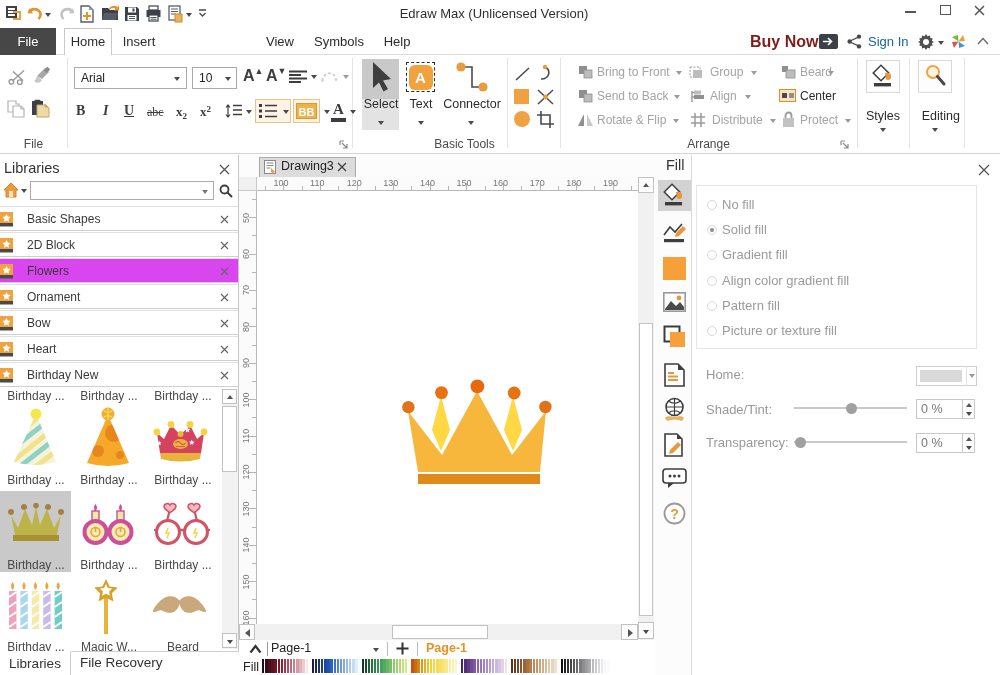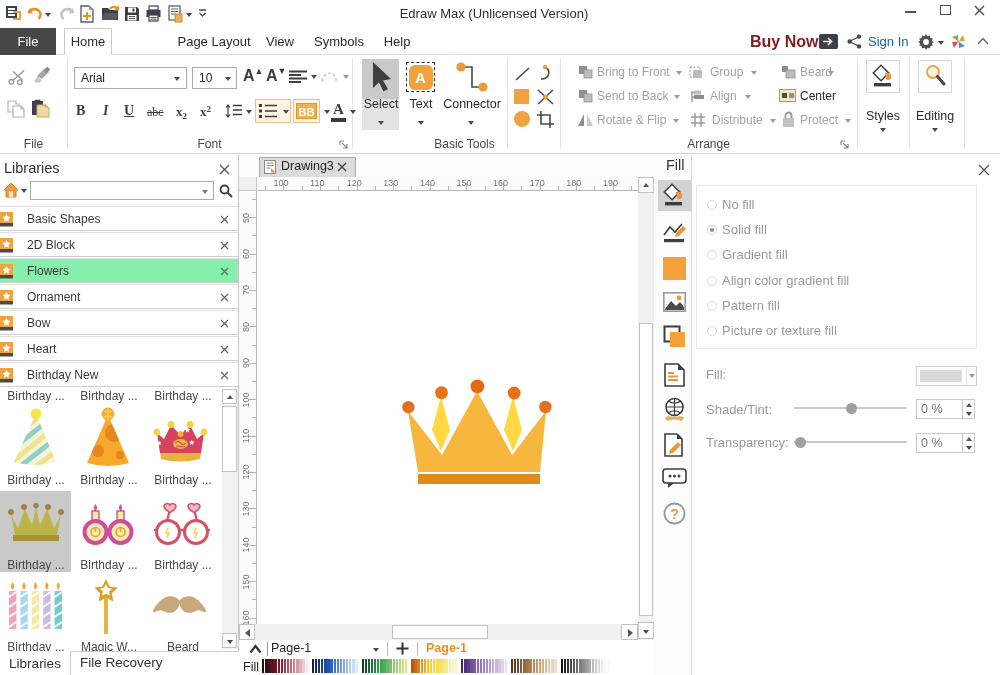--- a/index.html
+++ b/index.html
@@ -64,21 +64,21 @@
     <div class="a" style="left:-6px;top:6px;width:1000px;text-align:center;font-size:13px;color:#2f2f2f">Edraw Max (Unlicensed Version)</div>
     <div class="a" style="left:905px;top:11px;width:11px;height:2px;background:#555"></div>
     <div class="a" style="left:940px;top:5px;width:11px;height:10px;border:1.5px solid #555"></div>
     <svg class="a" style="left:974px;top:5px" width="11" height="11" viewBox="0 0 11 11">
       <path d="M1 1 L10 10 M10 1 L1 10" stroke="#555" stroke-width="1.5"></path>
     </svg>
   </div>
 <div class="a" style="left:0;top:28px;width:1000px;height:27px;background:#fff;border-bottom:1px solid #dcdcdc">
     <div class="a" style="left:0;top:0;width:56px;height:27px;background:#474747;color:#fff;font-size:13px;text-align:center;line-height:27px">File</div>
     <div class="a" style="left:64px;top:0;width:48px;height:27px;background:#fff;border:1px solid #c9c9c9;border-bottom:none;font-size:13px;text-align:center;line-height:26px;color:#2b2b2b;z-index:3">Home</div>
-    <div class="a" style="left:164px;top:0;width:100px;text-align:center;line-height:27px;font-size:13px;color:#2b2b2b">Page Layout</div>
+    <div class="a" style="left:89px;top:0;width:100px;text-align:center;line-height:27px;font-size:13px;color:#2b2b2b">Insert</div>
     <div class="a" style="left:230px;top:0;width:100px;text-align:center;line-height:27px;font-size:13px;color:#2b2b2b">View</div>
     <div class="a" style="left:289px;top:0;width:100px;text-align:center;line-height:27px;font-size:13px;color:#2b2b2b">Symbols</div>
     <div class="a" style="left:347px;top:0;width:100px;text-align:center;line-height:27px;font-size:13px;color:#2b2b2b">Help</div>
     <div class="a" style="left:750px;top:0;width:66px;text-align:left;line-height:27px;font-size:16px;color:#7f1d1d;font-weight:bold;white-space:nowrap">Buy Now</div>
     <svg class="a" style="left:819px;top:6px" width="19" height="15" viewBox="0 0 19 15">
       <rect x="0" y="0" width="19" height="15" rx="2" fill="#3b4049"></rect>
       <path d="M4 7.5 h8 M9 4 l3.5 3.5 L9 11" stroke="#fff" stroke-width="1.6" fill="none"></path>
     </svg>
     <svg class="a" style="left:847px;top:6px" width="15" height="15" viewBox="0 0 15 15">
       <circle cx="12" cy="2.6" r="2.2" fill="#4a4a4a"></circle>
@@ -165,21 +165,20 @@
       <rect x="0" y="12" width="3" height="3" fill="#3d3d3d"></rect>
       <path d="M6 2.5 h12 M6 8 h12 M6 13.5 h12" stroke="#3d3d3d" stroke-width="1.6"></path>
     </svg>
     <span class="dn a" style="left:283px;top:55px"></span>
     <div class="a" style="left:293px;top:44px;width:27px;height:24px;background:#fdf3e4;border:1px solid #e8c48a"></div>
     <div class="a" style="left:296px;top:48px;width:21px;height:16px;background:#f0b34c;color:#fff;font-size:11px;font-weight:bold;text-align:center;line-height:16px;border:1px solid #d99a2e">BB</div>
     <span class="dn a" style="left:324px;top:55px"></span>
     <div class="a" style="left:333px;top:46px;font-size:15px;font-weight:bold;color:#3d3d3d;font-family:'Liberation Serif',serif">A</div>
     <div class="a" style="left:331px;top:63px;width:15px;height:4px;background:#3d3d3d"></div>
     <span class="dn a" style="left:350px;top:55px"></span>
-    <div class="glab" style="left:67px;width:285px">Font</div>
     <svg class="a" style="left:339px;top:85px" width="10" height="10" viewBox="0 0 10 10">
       <path d="M1 1 h4 M1 1 v4 M3 3 l5 5 M8 4 v4 h-4" stroke="#8a8a8a" stroke-width="1.2" fill="none"></path>
     </svg>
     <div class="a" style="left:362px;top:4px;width:37px;height:40px;background:#c9c9c9"></div>
     <div class="a" style="left:362px;top:44px;width:37px;height:31px;background:#e3e3e3"></div>
     <svg class="a" style="left:371px;top:7px" width="22" height="31" viewBox="0 0 22 31">
       <path d="M2 0 L20 17 L12 18.5 L17 27 L12.5 29.5 L8 20.5 L2 26 Z" fill="#3f3f3f"></path>
     </svg>
     <div class="a" style="left:362px;top:42px;width:38px;text-align:center;font-size:12.5px;color:#2b2b2b">Select</div>
     <span class="dn a" style="left:378px;top:66px"></span>
@@ -273,21 +272,21 @@
       <path d="M13 9 c5 -1 7 2 6 5 c-0.5 2 -3 2.5 -5 1.5 z" fill="#e8973c"></path>
       <rect x="2" y="19" width="17" height="3.4" fill="#3d3d3d"></rect>
     </svg>
     <div class="a" style="left:858px;top:54px;width:50px;text-align:center;font-size:12.5px;color:#2b2b2b">Styles</div>
     <span class="dn a" style="left:880px;top:73px"></span>
     <div class="a" style="left:918px;top:5px;width:34px;height:33px;border:1px solid #d9d9d9;background:#fdfdfd"></div>
     <svg class="a" style="left:924px;top:9px" width="23" height="24" viewBox="0 0 23 24">
       <circle cx="9" cy="8" r="6" fill="#fdf3dc" stroke="#e8a54c" stroke-width="2"></circle>
       <path d="M13.5 12.5 L20 20" stroke="#4a4a4a" stroke-width="3" stroke-linecap="round"></path>
     </svg>
-    <div class="a" style="left:910px;top:54px;width:50px;text-align:center;font-size:12.5px;color:#2b2b2b">Editing</div>
+    <div class="a" style="left:910px;top:54px;width:50px;text-align:right;font-size:12.5px;color:#2b2b2b">Editing</div>
     <span class="dn a" style="left:932px;top:73px"></span>
   </div>
 <div class="a" style="left:0;top:155px;width:239px;height:520px;background:#fff;border-right:1px solid #c6c6c6">
     <div class="a" style="left:4px;top:5px;font-size:14.5px;color:#333">Libraries</div>
     <svg class="a" style="left:219px;top:9px" width="11" height="11" viewBox="0 0 11 11">
       <path d="M1 1 L10 10 M10 1 L1 10" stroke="#555" stroke-width="1.3"></path>
     </svg>
     <svg class="a" style="left:3px;top:27px" width="16" height="16" viewBox="0 0 16 16">
       <path d="M8 1 L15 8 H13 V15 H3 V8 H1 Z" fill="#eb9b3f" stroke="#d9821e" stroke-width="1"></path>
       <rect x="6" y="9" width="4" height="6" fill="#fbe3c3"></rect>
@@ -319,21 +318,21 @@
           <rect x="0" y="0" width="13" height="12" fill="#efa23e"></rect>
           <rect x="0" y="11" width="13" height="3.5" fill="#4a4a4a"></rect>
           <path d="M6.5 2 L7.8 4.6 10.6 5 8.5 7 9 9.8 6.5 8.4 4 9.8 4.5 7 2.4 5 5.2 4.6 Z" fill="#fff"></path>
         </svg>
       </span>
       <span class="a" style="left:27px;top:5px;font-size:12px;color:#3a3a3a">2D Block</span>
       <svg class="a" style="left:220px;top:8px" width="9" height="9" viewBox="0 0 9 9">
         <path d="M1 1 L8 8 M8 1 L1 8" stroke="#666" stroke-width="1.2"></path>
       </svg>
     </div>
-    <div class="a" style="left:0;top:103px;width:238px;height:25px;border-top:1px solid #e0e0e0;border-bottom:1px solid #cfcfcf;background:#86efac">
+    <div class="a" style="left:0;top:103px;width:238px;height:25px;border-top:1px solid #e0e0e0;border-bottom:1px solid #cfcfcf;background:#d946ef">
       <span class="a" style="left:0;top:5px">
         <svg class="lstar" width="13" height="15" viewBox="0 0 13 15">
           <rect x="0" y="0" width="13" height="12" fill="#efa23e"></rect>
           <rect x="0" y="11" width="13" height="3.5" fill="#4a4a4a"></rect>
           <path d="M6.5 2 L7.8 4.6 10.6 5 8.5 7 9 9.8 6.5 8.4 4 9.8 4.5 7 2.4 5 5.2 4.6 Z" fill="#fff"></path>
         </svg>
       </span>
       <span class="a" style="left:27px;top:5px;font-size:12px;color:#3a3a3a">Flowers</span>
       <svg class="a" style="left:220px;top:8px" width="9" height="9" viewBox="0 0 9 9">
         <path d="M1 1 L8 8 M8 1 L1 8" stroke="#666" stroke-width="1.2"></path>
@@ -720,21 +719,21 @@
 <div class="a" style="left:710px;top:228px;width:4px;height:4px;border-radius:50%;background:#8a8a8a"></div>
 <div class="a" style="left:722px;top:222px;font-size:13px;color:#9b9b9b">Solid fill</div>
 <div class="a" style="left:707px;top:250px;width:10px;height:10px;border:1px solid #d9d9d9;border-radius:50%;background:#fff"></div>
 <div class="a" style="left:722px;top:247px;font-size:13px;color:#9b9b9b">Gradient fill</div>
 <div class="a" style="left:707px;top:276px;width:10px;height:10px;border:1px solid #d9d9d9;border-radius:50%;background:#fff"></div>
 <div class="a" style="left:722px;top:273px;font-size:13px;color:#9b9b9b">Align color gradient fill</div>
 <div class="a" style="left:707px;top:301px;width:10px;height:10px;border:1px solid #d9d9d9;border-radius:50%;background:#fff"></div>
 <div class="a" style="left:722px;top:298px;font-size:13px;color:#9b9b9b">Pattern fill</div>
 <div class="a" style="left:707px;top:326px;width:10px;height:10px;border:1px solid #d9d9d9;border-radius:50%;background:#fff"></div>
 <div class="a" style="left:722px;top:323px;font-size:13px;color:#9b9b9b">Picture or texture fill</div>
-<div class="a" style="left:706px;top:367px;font-size:13px;color:#999">Fill:</div>
+<div class="a" style="left:706px;top:367px;font-size:13px;color:#999">Home:</div>
 <div class="a" style="left:916px;top:366px;width:61px;height:20px;border:1px solid #cfcfcf;background:#fff"></div>
 <div class="a" style="left:920px;top:370px;width:42px;height:12px;background:#d9d9d9"></div>
 <div class="a" style="left:966px;top:366px;width:1px;height:20px;background:#e0e0e0"></div>
 <span class="dn dng a" style="left:969px;top:374px"></span>
 <div class="a" style="left:706px;top:402px;font-size:13px;color:#999">Shade/Tint:</div>
 <div class="a" style="left:794px;top:407px;width:113px;height:2px;background:#c9c9c9"></div>
 <div class="a" style="left:846px;top:403px;width:11px;height:11px;border-radius:50%;background:#a0a0a0"></div>
 <div class="a" style="left:916px;top:399px;width:47px;height:20px;border:1px solid #c9c9c9"></div>
 <div class="a" style="left:921px;top:402px;font-size:12.5px;color:#777">0 %</div>
 <div class="a" style="left:963px;top:399px;width:12px;height:20px;border:1px solid #c9c9c9;border-left:none"></div>

